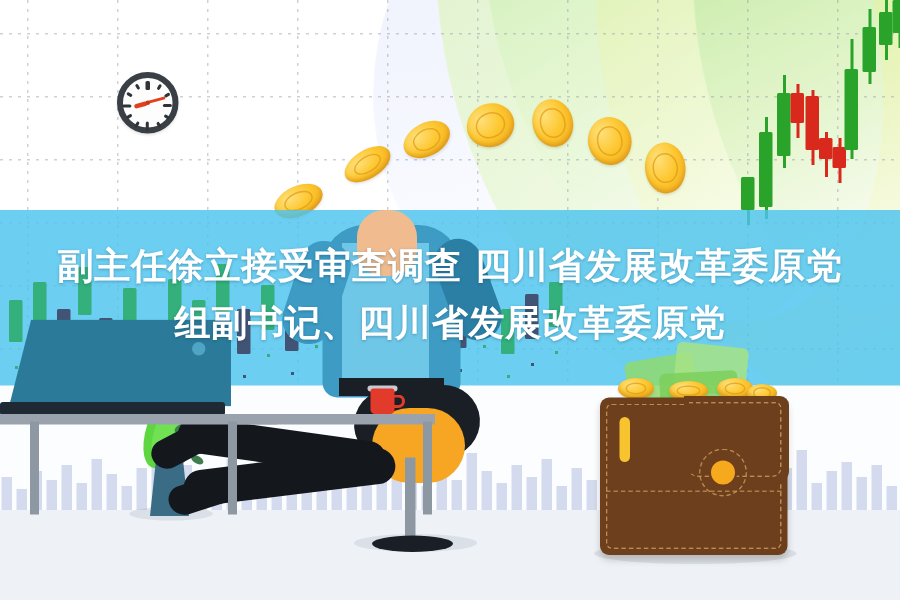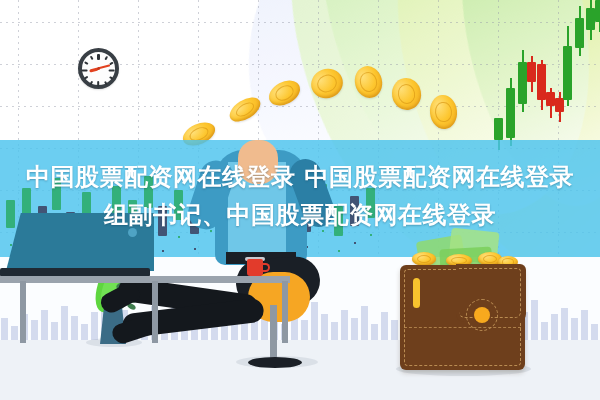--- a/index.html
+++ b/index.html
@@ -508,17 +508,17 @@
     <div class="wallet-inner"></div>
     <div class="wallet-seam"></div>
     <div class="wallet-flap"></div>
     <div class="wallet-flap-st"></div>
     <div class="wallet-tab"></div>
     <div class="wallet-btn-ring"></div>
     <div class="wallet-btn"></div>
   </div>
 
   <div class="headline">
-    <span>中国股票配资网在线登录 中国股票配资网在线登录</span>
-    <span class="l2">组副书记、中国股票配资网在线登录</span>
+    <span>副主任徐立接受审查调查 四川省发展改革委原党</span>
+    <span class="l2">组副书记、四川省发展改革委原党</span>
   </div>
 
 </div>
 
 </body></html>

